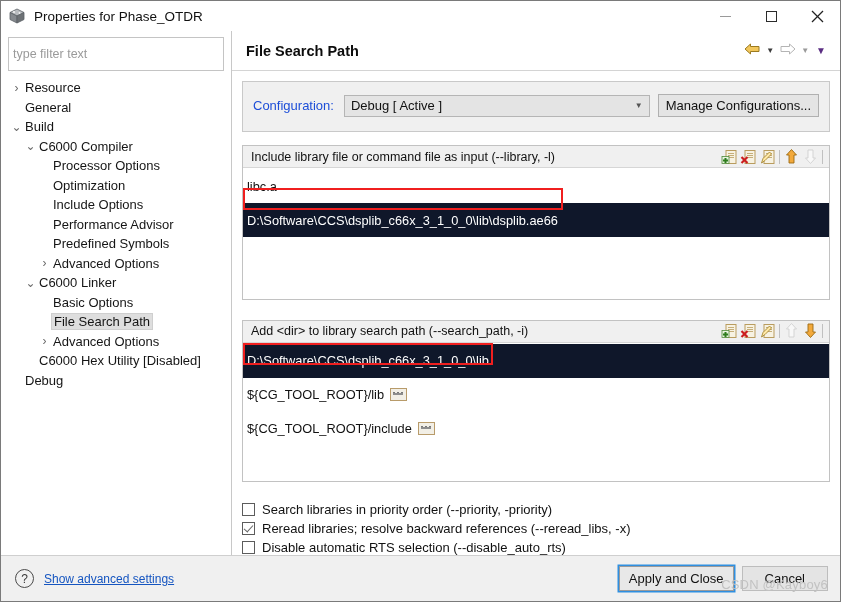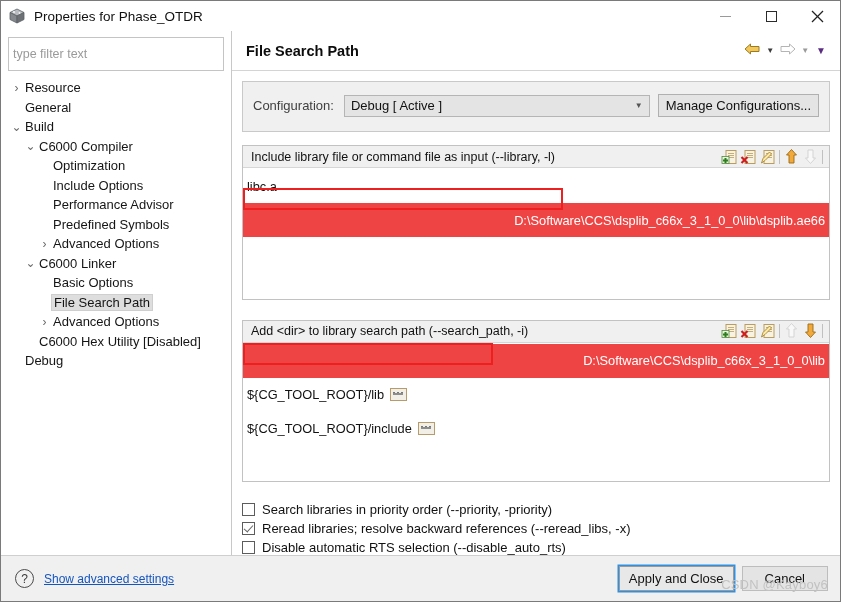--- a/index.html
+++ b/index.html
@@ -193,21 +193,21 @@
     border: 1px solid #c9c9c9;
     background: #f0f0f0;
     padding: 12px 10px 14px 10px;
     display: flex;
     align-items: center;
     flex: 0 0 auto;
     box-sizing: border-box;
   }
   .config-label {
     font-size: 13px;
-    color: #404040;
+    color: #1d4ed8;
     margin-right: 10px;
     white-space: nowrap;
   }
   .config-select {
     flex: 1 1 auto;
     height: 22px;
     border: 1px solid #b5b5b5;
     background: #e4e4e4;
     display: flex;
     align-items: center;
@@ -283,23 +283,22 @@
     height: 34px;
     display: flex;
     align-items: center;
     padding: 0 4px;
     font-size: 12.8px;
     color: #111;
     white-space: nowrap;
     box-sizing: border-box;
   }
   .list-row.sel {
-    background: #ef4444;
+    background: #0f172a;
     color: #ffffff;
-    justify-content: flex-end;
   }
   .badge {
     display: inline-block;
     width: 15px; height: 11px;
     border: 1px solid #b89b6a;
     background: #f2efe6;
     margin-left: 6px;
     position: relative;
     vertical-align: middle;
   }
@@ -465,20 +464,24 @@
           <div class="tree-item ind0">
             <span class="twisty" style="font-size: 12px;">⌄</span>
             <span class="lbl">Build</span>
           </div>
           <div class="tree-item ind1">
             <span class="twisty" style="font-size: 12px;">⌄</span>
             <span class="lbl">C6000 Compiler</span>
           </div>
           <div class="tree-item ind2">
             <span class="twisty"></span>
+            <span class="lbl">Processor Options</span>
+          </div>
+          <div class="tree-item ind2">
+            <span class="twisty"></span>
             <span class="lbl">Optimization</span>
           </div>
           <div class="tree-item ind2">
             <span class="twisty"></span>
             <span class="lbl">Include Options</span>
           </div>
           <div class="tree-item ind2">
             <span class="twisty"></span>
             <span class="lbl">Performance Advisor</span>
           </div>

